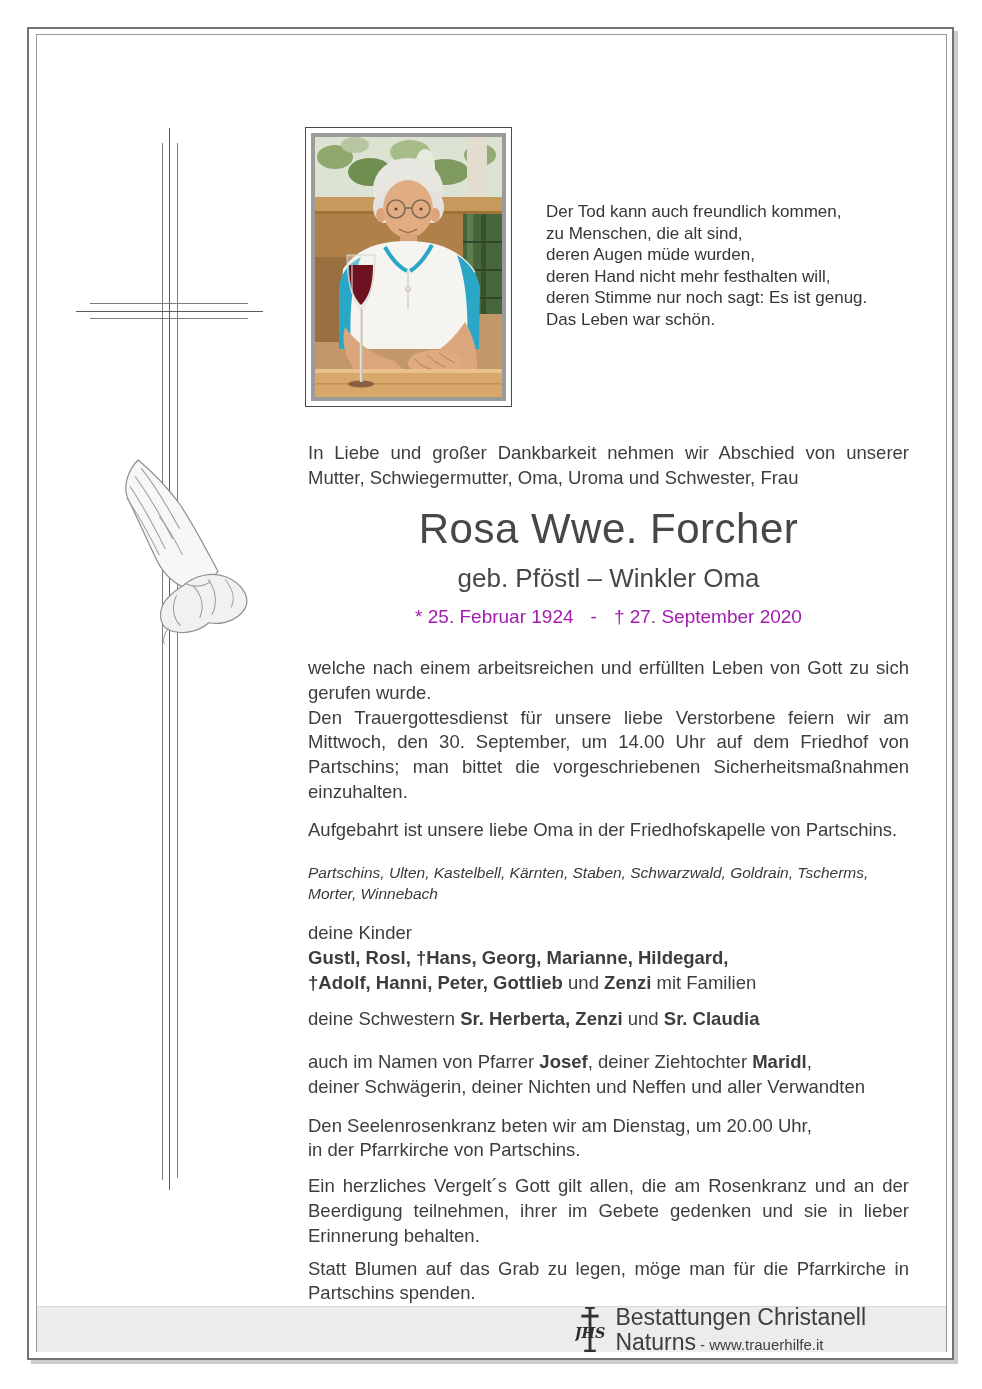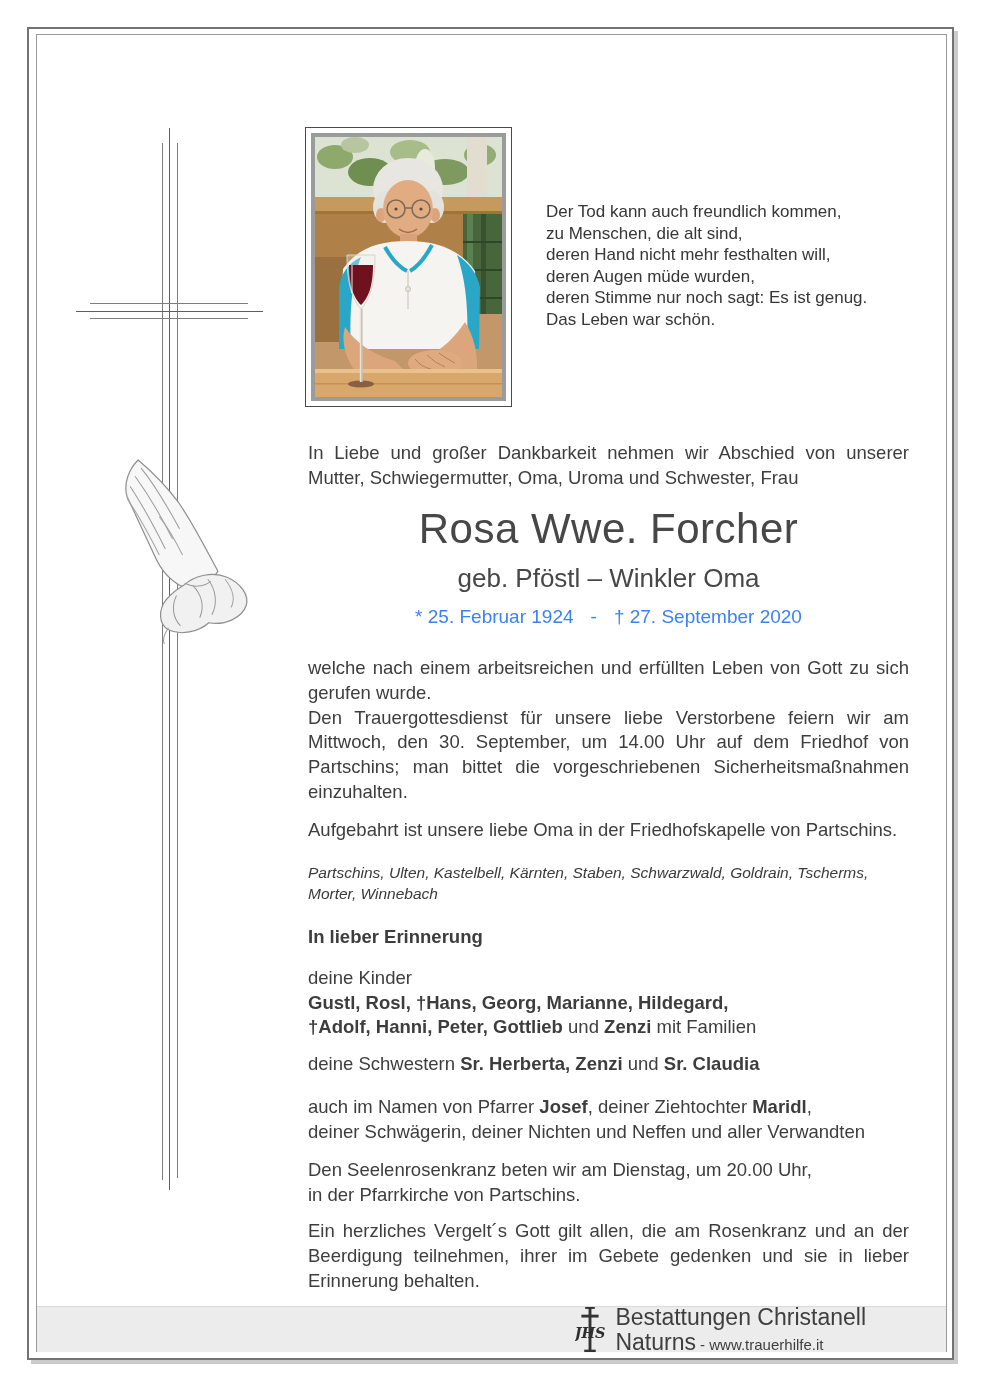--- a/index.html
+++ b/index.html
@@ -43,21 +43,21 @@
   .main-col{
     position:absolute;left:308px;top:441px;width:601px;
     font-size:18.5px;line-height:1.34;color:#3d3d3d;
   }
   .jtext{text-align:justify;}
   .deceased-name{
     margin-top:16px;text-align:center;font-size:42px;line-height:1.05;
     color:#474747;font-weight:400;letter-spacing:.5px;
   }
   .maiden{margin-top:10px;text-align:center;font-size:26px;color:#474747;}
-  .dates{margin-top:9px;text-align:center;font-size:19px;color:#3b82f6;}
+  .dates{margin-top:9px;text-align:center;font-size:19px;color:#a21caf;}
   .dates .sep{margin:0 17px;}
   .p-called{margin-top:26px;}
   .p-service{}
   .p-laidout{margin-top:13px;}
   .places{margin-top:21px;font-size:15.5px;font-style:italic;color:#3a3a3a;}
   .remembrance{margin-top:20px;font-weight:bold;}
   .children{margin-top:16px;}
   .sisters{margin-top:12px;}
   .others{margin-top:18px;}
   .rosary{margin-top:14px;}
@@ -184,40 +184,39 @@
       <path d="M32,118 C32,146 37,162 46,172 C55,162 60,146 60,118 Z" fill="rgba(238,238,238,0.35)" stroke="#d8d4ca" stroke-width="1"></path>
       <path d="M34,128 C34,150 39,161 46,168 C53,161 58,150 58,128 Z" fill="#6e1220"></path>
       <line x1="37" y1="128" x2="37" y2="156" stroke="rgba(255,255,255,0.45)" stroke-width="2"></line>
     </svg>
   </div>
 </div>
 
 <div class="poem">
   <div class="poem-line">Der Tod kann auch freundlich kommen,</div>
   <div class="poem-line">zu Menschen, die alt sind,</div>
+  <div class="poem-line">deren Augen müde wurden,</div>
   <div class="poem-line">deren Hand nicht mehr festhalten will,</div>
-  <div class="poem-line">deren Augen müde wurden,</div>
   <div class="poem-line">deren Stimme nur noch sagt: Es ist genug.</div>
   <div class="poem-line">Das Leben war schön.</div>
 </div>
 
 <div class="main-col">
   <div class="jtext">In Liebe und großer Dankbarkeit nehmen wir Abschied von unserer Mutter, Schwiegermutter, Oma, Uroma und Schwester, Frau</div>
 
   <div class="deceased-name">Rosa Wwe. Forcher</div>
   <div class="maiden">geb. Pföstl – Winkler Oma</div>
   <div class="dates">
     <span>* 25. Februar 1924</span><span class="sep">-</span><span>† 27. September 2020</span>
   </div>
 
   <div class="jtext p-called">welche nach einem arbeitsreichen und erfüllten Leben von Gott zu sich gerufen wurde.</div>
   <div class="jtext p-service">Den Trauergottesdienst für unsere liebe Verstorbene feiern wir am Mittwoch, den 30. September, um 14.00 Uhr auf dem Friedhof von Partschins; man bittet die vorgeschriebenen Sicherheitsmaßnahmen einzuhalten.</div>
   <div class="p-laidout">Aufgebahrt ist unsere liebe Oma in der Friedhofskapelle von Partschins.</div>
   <div class="places">Partschins, Ulten, Kastelbell, Kärnten, Staben, Schwarzwald, Goldrain, Tscherms, Morter, Winnebach</div>
-  <div class="remembrance">In lieber Erinnerung</div>
 
   <div class="children">
     <div>deine Kinder</div>
     <div class="b">Gustl, Rosl, †Hans, Georg, Marianne, Hildegard,</div>
     <div><span class="b">†Adolf, Hanni, Peter, Gottlieb</span><span> und </span><span class="b">Zenzi</span><span> mit Familien</span></div>
   </div>
 
   <div class="sisters"><span>deine Schwestern </span><span class="b">Sr. Herberta, Zenzi</span><span> und </span><span class="b">Sr. Claudia</span></div>
 
   <div class="others">

